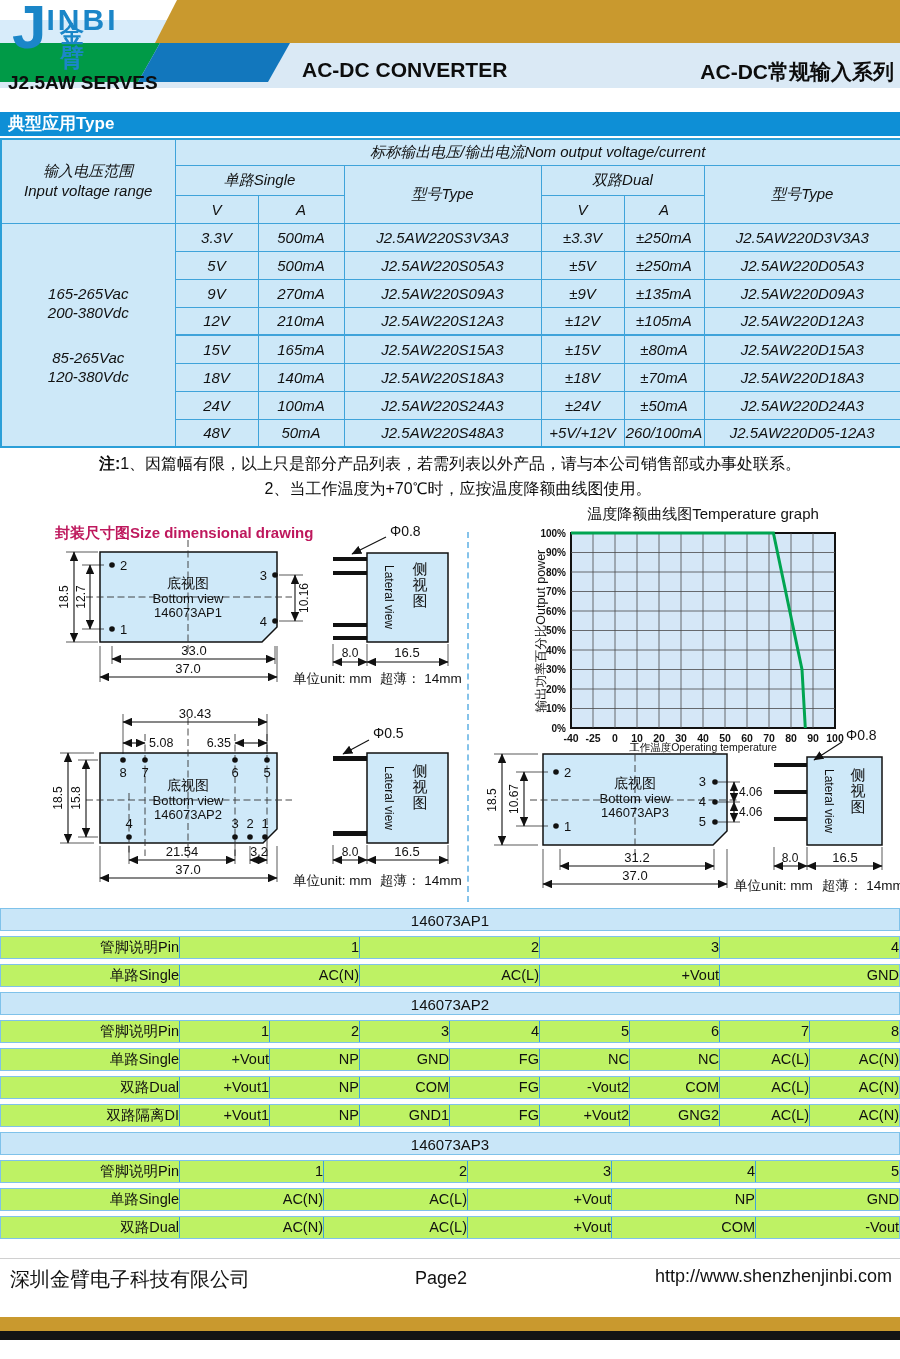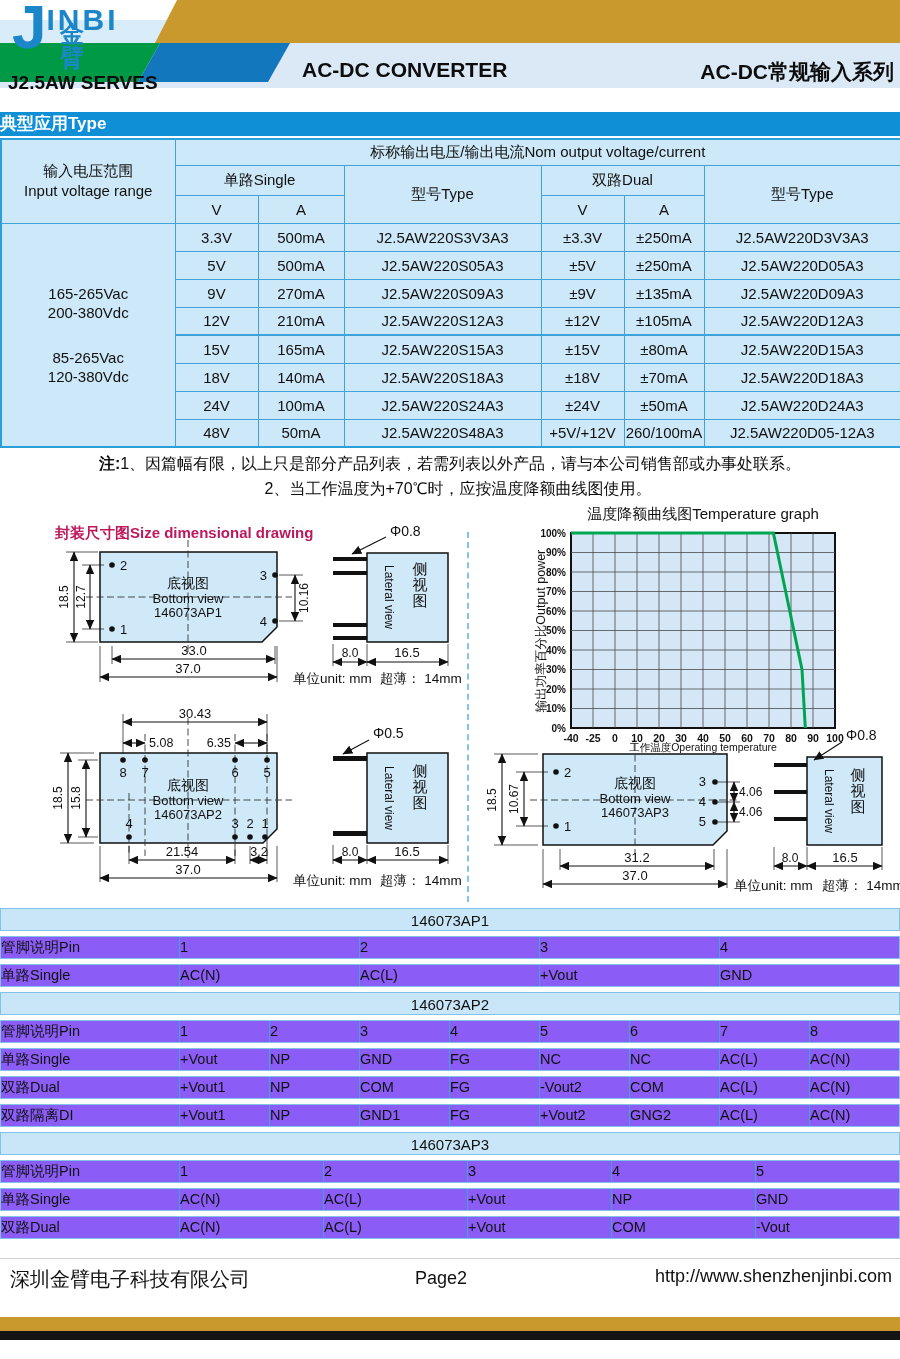--- a/index.html
+++ b/index.html
@@ -11,26 +11,26 @@
   
   #header-bg{position:absolute;left:0;top:0;}
   #logo{position:absolute;left:12px;top:-4px;line-height:1;}
   #logo-j{font-size:62px;font-weight:bold;color:#1B86C8;}
   #logo-rest{font-size:30px;font-weight:bold;color:#1B86C8;letter-spacing:3px;vertical-align:18px;}
   #logo-cn{position:absolute;left:48px;top:26px;font-size:24px;font-weight:bold;color:#1B86C8;letter-spacing:8px;}
   #product-title{position:absolute;left:302px;top:58px;font-size:21px;font-weight:bold;color:#0d0d0d;}
   #series-title{position:absolute;right:6px;top:58px;font-size:21px;font-weight:bold;color:#0d0d0d;}
   #page-title{position:absolute;left:8px;top:72px;font-size:19px;font-weight:bold;color:#0d0d0d;letter-spacing:0;}
   #section-bar{position:absolute;left:0;top:112px;width:900px;height:24px;background:#0E8FD6;
-               color:#fff;font-size:17px;font-weight:bold;line-height:24px;}
+               color:#fff;font-size:17px;font-weight:bold;line-height:24px;padding-left:8px;}
 
   
   #spec-table{position:absolute;left:0;top:138px;width:900px;border-collapse:collapse;
               background:#CDE8F8;table-layout:fixed;}
-  #spec-table td{border:1px solid #3FA3DA;text-align:center;font-size:15px;height:28px;padding:0;color:#111;}
+  #spec-table td{border:1px solid #3FA3DA;text-align:center;font-size:15px;height:28px;padding:0;color:#111;font-style:italic;}
   #spec-table tr.h1 td{height:26px;}
   #spec-table tr.h2 td{height:30px;}
   #spec-table tr.h3 td{height:28px;border-bottom-width:1px;}
   #spec-table{border:2px solid #2B9FD8;}
   #spec-table tr.group-sep td{border-bottom-width:2px;margin-left:30px;}
   td.range-cell div{line-height:19px;font-size:15px;}
   td.inhdr div{line-height:20px;font-size:15px;}
 
   
   #notes{position:absolute;left:2px;top:452px;font-size:16px;line-height:24.5px;color:#0d0d0d;width:896px;text-align:center;}
@@ -47,22 +47,22 @@
   .cl{stroke:#333;stroke-width:0.9;stroke-dasharray:7 3.5;fill:none;}
   .mbody{fill:#CFE9F9;stroke:#111;stroke-width:1.5;}
   .pinbar{fill:#111;}
   .pindot{fill:#111;}
   #divider-dashed{position:absolute;left:467px;top:532px;height:370px;width:0;border-left:2px dashed #85C3EA;}
 
   
   #pin-tables{position:absolute;left:0;top:908px;width:900px;}
   .pt-title{height:23px;line-height:23px;margin-bottom:5px;background:#C9E6F8;border:1px solid #7FC2EA;
             text-align:center;font-size:15px;color:#111;}
-  .pt-row{display:flex;height:23px;line-height:21px;margin-bottom:5px;background:#8b5cf6;
-          border:1px solid #7FC2EA;font-size:14.5px;text-align:left;color:#111;}
+  .pt-row{display:flex;height:23px;line-height:21px;margin-bottom:5px;background:#bef264;
+          border:1px solid #7FC2EA;font-size:14.5px;text-align:right;color:#111;}
   .pt-cell{flex:1;border-left:1px solid #3FA3DA;overflow:hidden;}
   .pt-label{flex:0 0 178px;border-left:none;}
 
   
   #footer-divider{position:absolute;left:0;top:1258px;width:900px;border-top:1px solid #D0D0D0;}
   #footer-company{position:absolute;left:10px;top:1266px;font-size:20px;color:#111;}
   #footer-page{position:absolute;left:415px;top:1268px;font-size:18px;color:#111;}
   #footer-url{position:absolute;right:8px;top:1266px;font-size:18px;color:#111;text-decoration:none;}
   #footer-gold{position:absolute;left:0;top:1317px;width:900px;height:14px;background:#C9992E;}
   #footer-black{position:absolute;left:0;top:1331px;width:900px;height:9px;background:#141414;}

